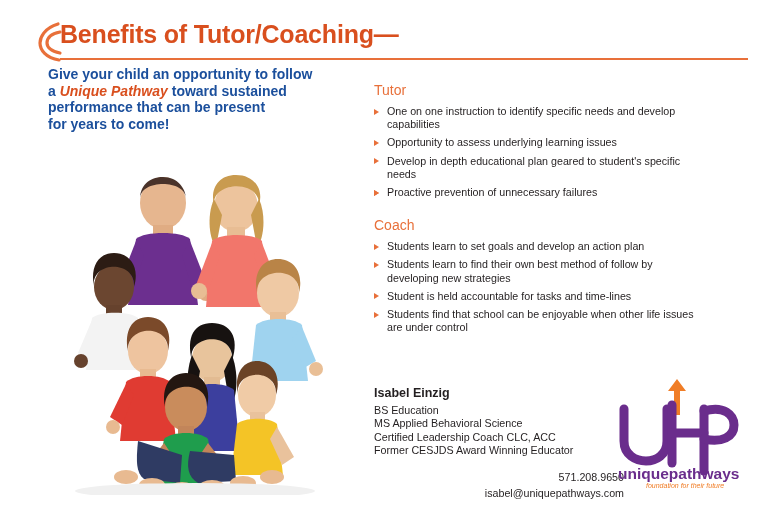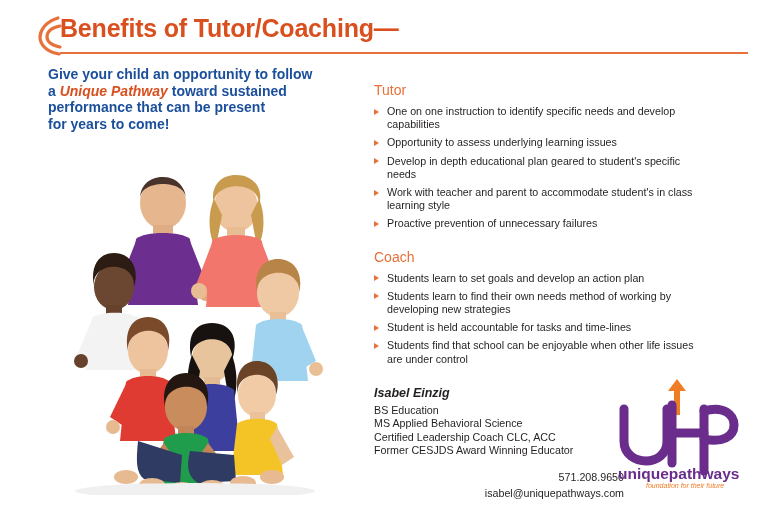--- a/index.html
+++ b/index.html
@@ -18,21 +18,21 @@
     position: relative;
     width: 768px;
     height: 518px;
     background: #ffffff;
   }
 
   
   .header {
     position: absolute;
     left: 38px;
-    top: 14px;
+    top: 20px;
     width: 710px;
     height: 46px;
   }
   .header-swoosh {
     position: absolute;
     left: 0;
     top: 2px;
     width: 26px;
     height: 40px;
   }
@@ -125,21 +125,20 @@
   .sig {
     position: absolute;
     left: 374px;
     top: 386px;
     width: 250px;
     color: #231f20;
   }
   .sig-name {
     font-size: 12.5px;
     font-weight: bold;
-    font-style: italic;
     margin-bottom: 4px;
   }
   .sig-line {
     font-size: 10.7px;
     line-height: 13.4px;
   }
   .sig-contact {
     margin-top: 11px;
     font-size: 10.7px;
     line-height: 16px;
@@ -283,28 +282,28 @@
     </svg>
   </div>
 
   <div class="col-right">
 
     <h3 class="list-heading">Tutor</h3>
     <ul class="bullets">
       <li><span class="tri"></span><span>One on one instruction to identify specific needs and develop capabilities</span></li>
       <li><span class="tri"></span><span>Opportunity to assess underlying learning issues</span></li>
       <li><span class="tri"></span><span>Develop in depth educational plan geared to student's specific needs</span></li>
-      <li><span class="tri"></span><span>Work with teacher and parent to accommodate student's in class learning style</span></li>
+      <li><span class="tri"></span></li>
       <li><span class="tri"></span><span>Proactive prevention of unnecessary failures</span></li>
     </ul>
 
     <h3 class="list-heading second">Coach</h3>
     <ul class="bullets">
       <li><span class="tri"></span><span>Students learn to set goals and develop an action plan</span></li>
-      <li><span class="tri"></span><span>Students learn to find their own needs method of working by developing new strategies</span></li>
+      <li><span class="tri"></span><span>Students learn to find their own best method of follow by developing new strategies</span></li>
       <li><span class="tri"></span><span>Student is held accountable for tasks and time-lines</span></li>
       <li><span class="tri"></span><span>Students find that school can be enjoyable when other life issues are under control</span></li>
     </ul>
   </div>
 
   <div class="sig">
     <div class="sig-name">Isabel Einzig</div>
     <div class="sig-line">BS Education</div>
     <div class="sig-line">MS Applied Behavioral Science</div>
     <div class="sig-line">Certified Leadership Coach CLC, ACC</div>

